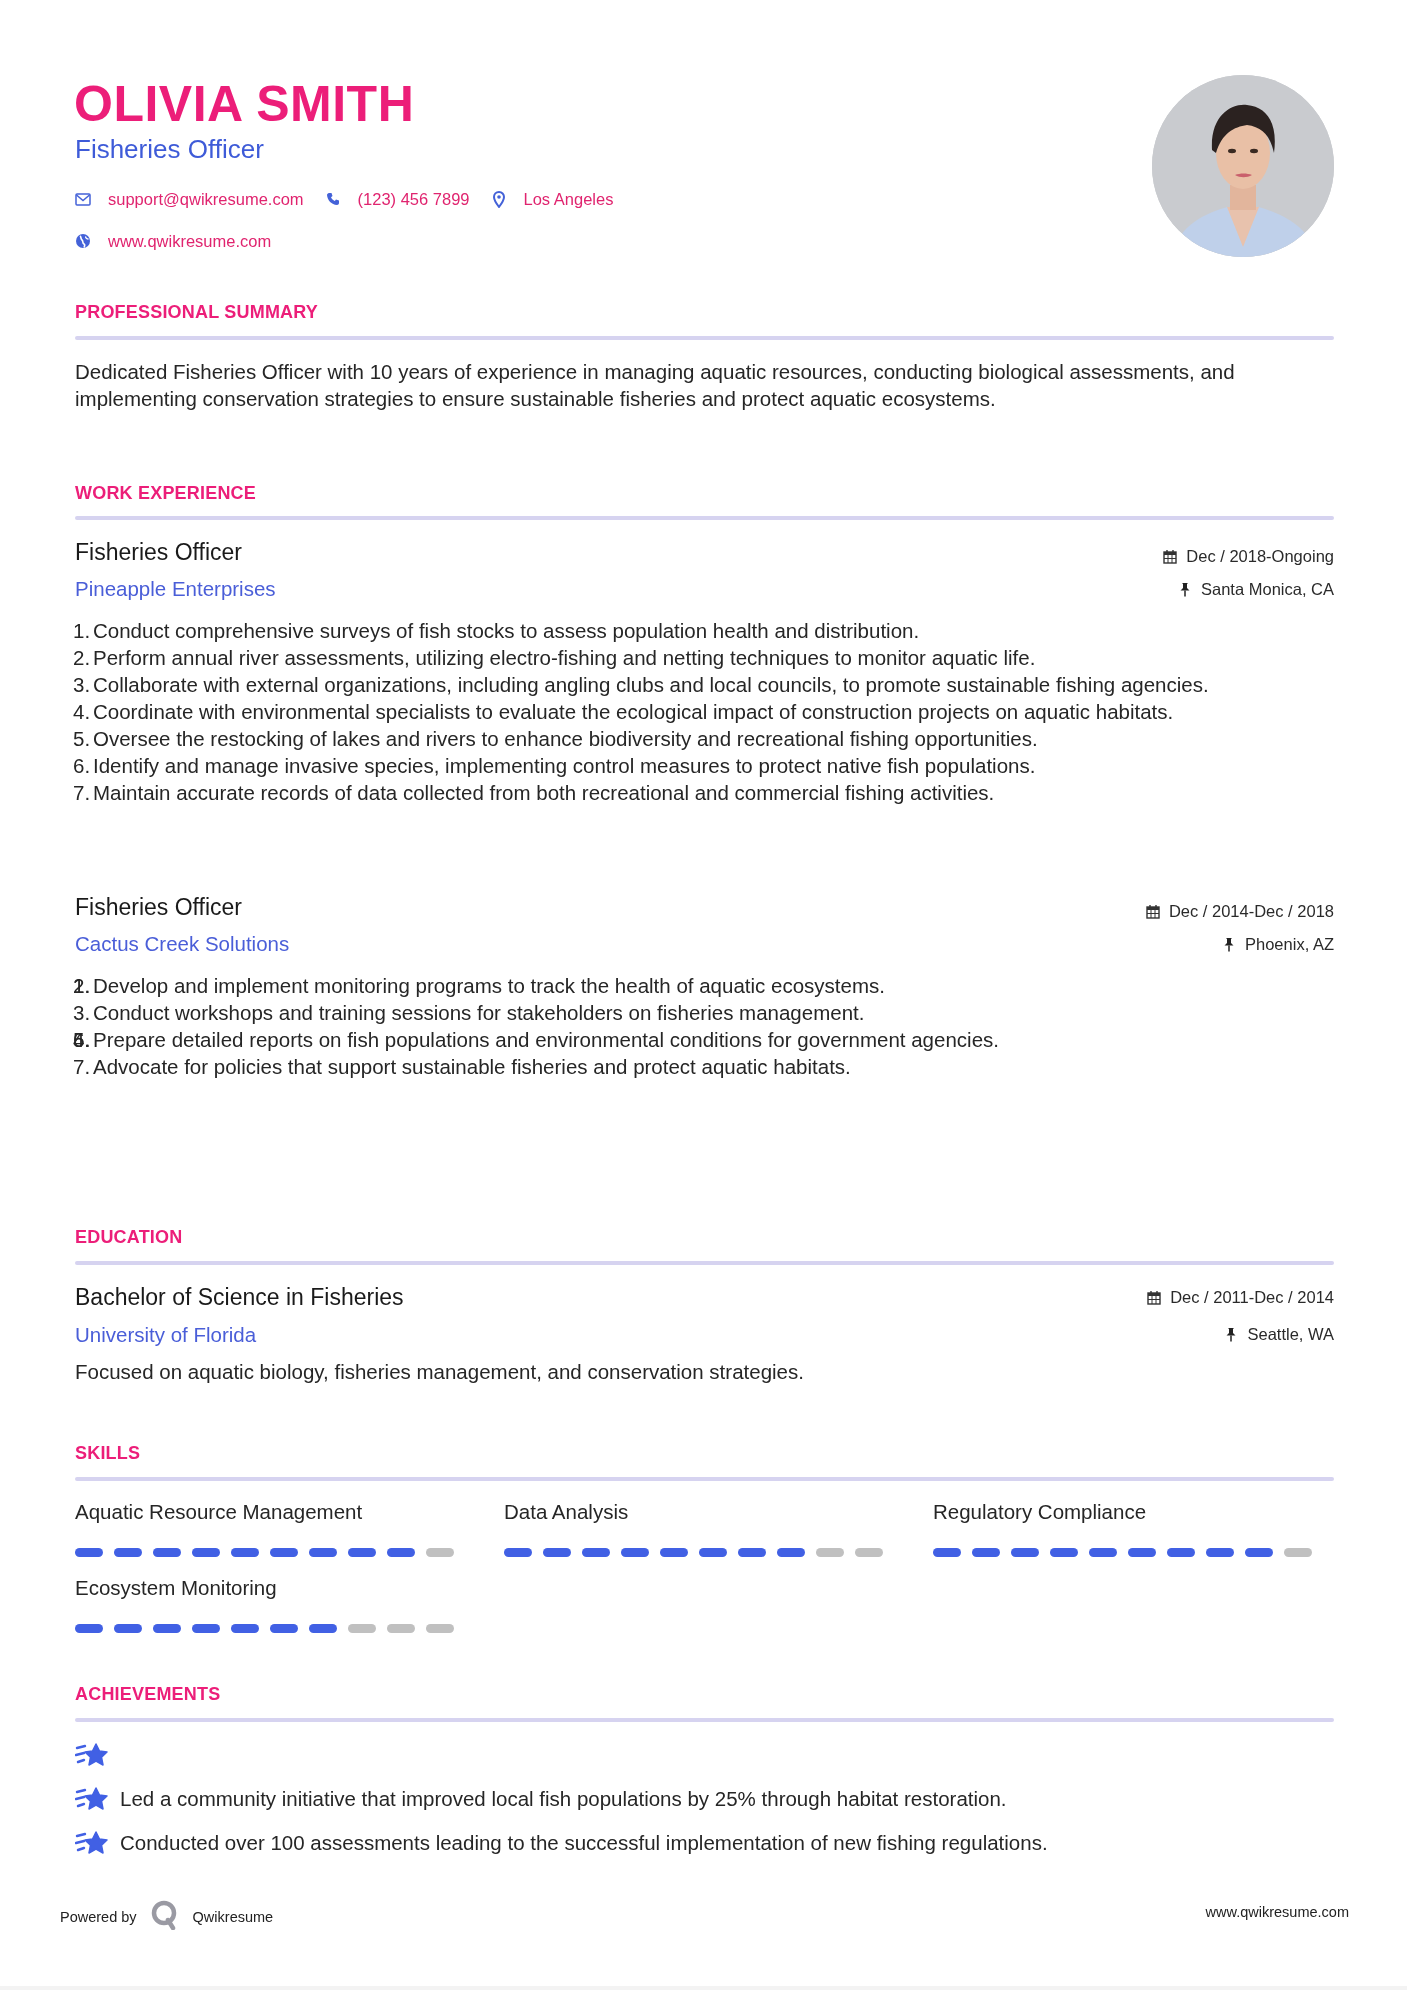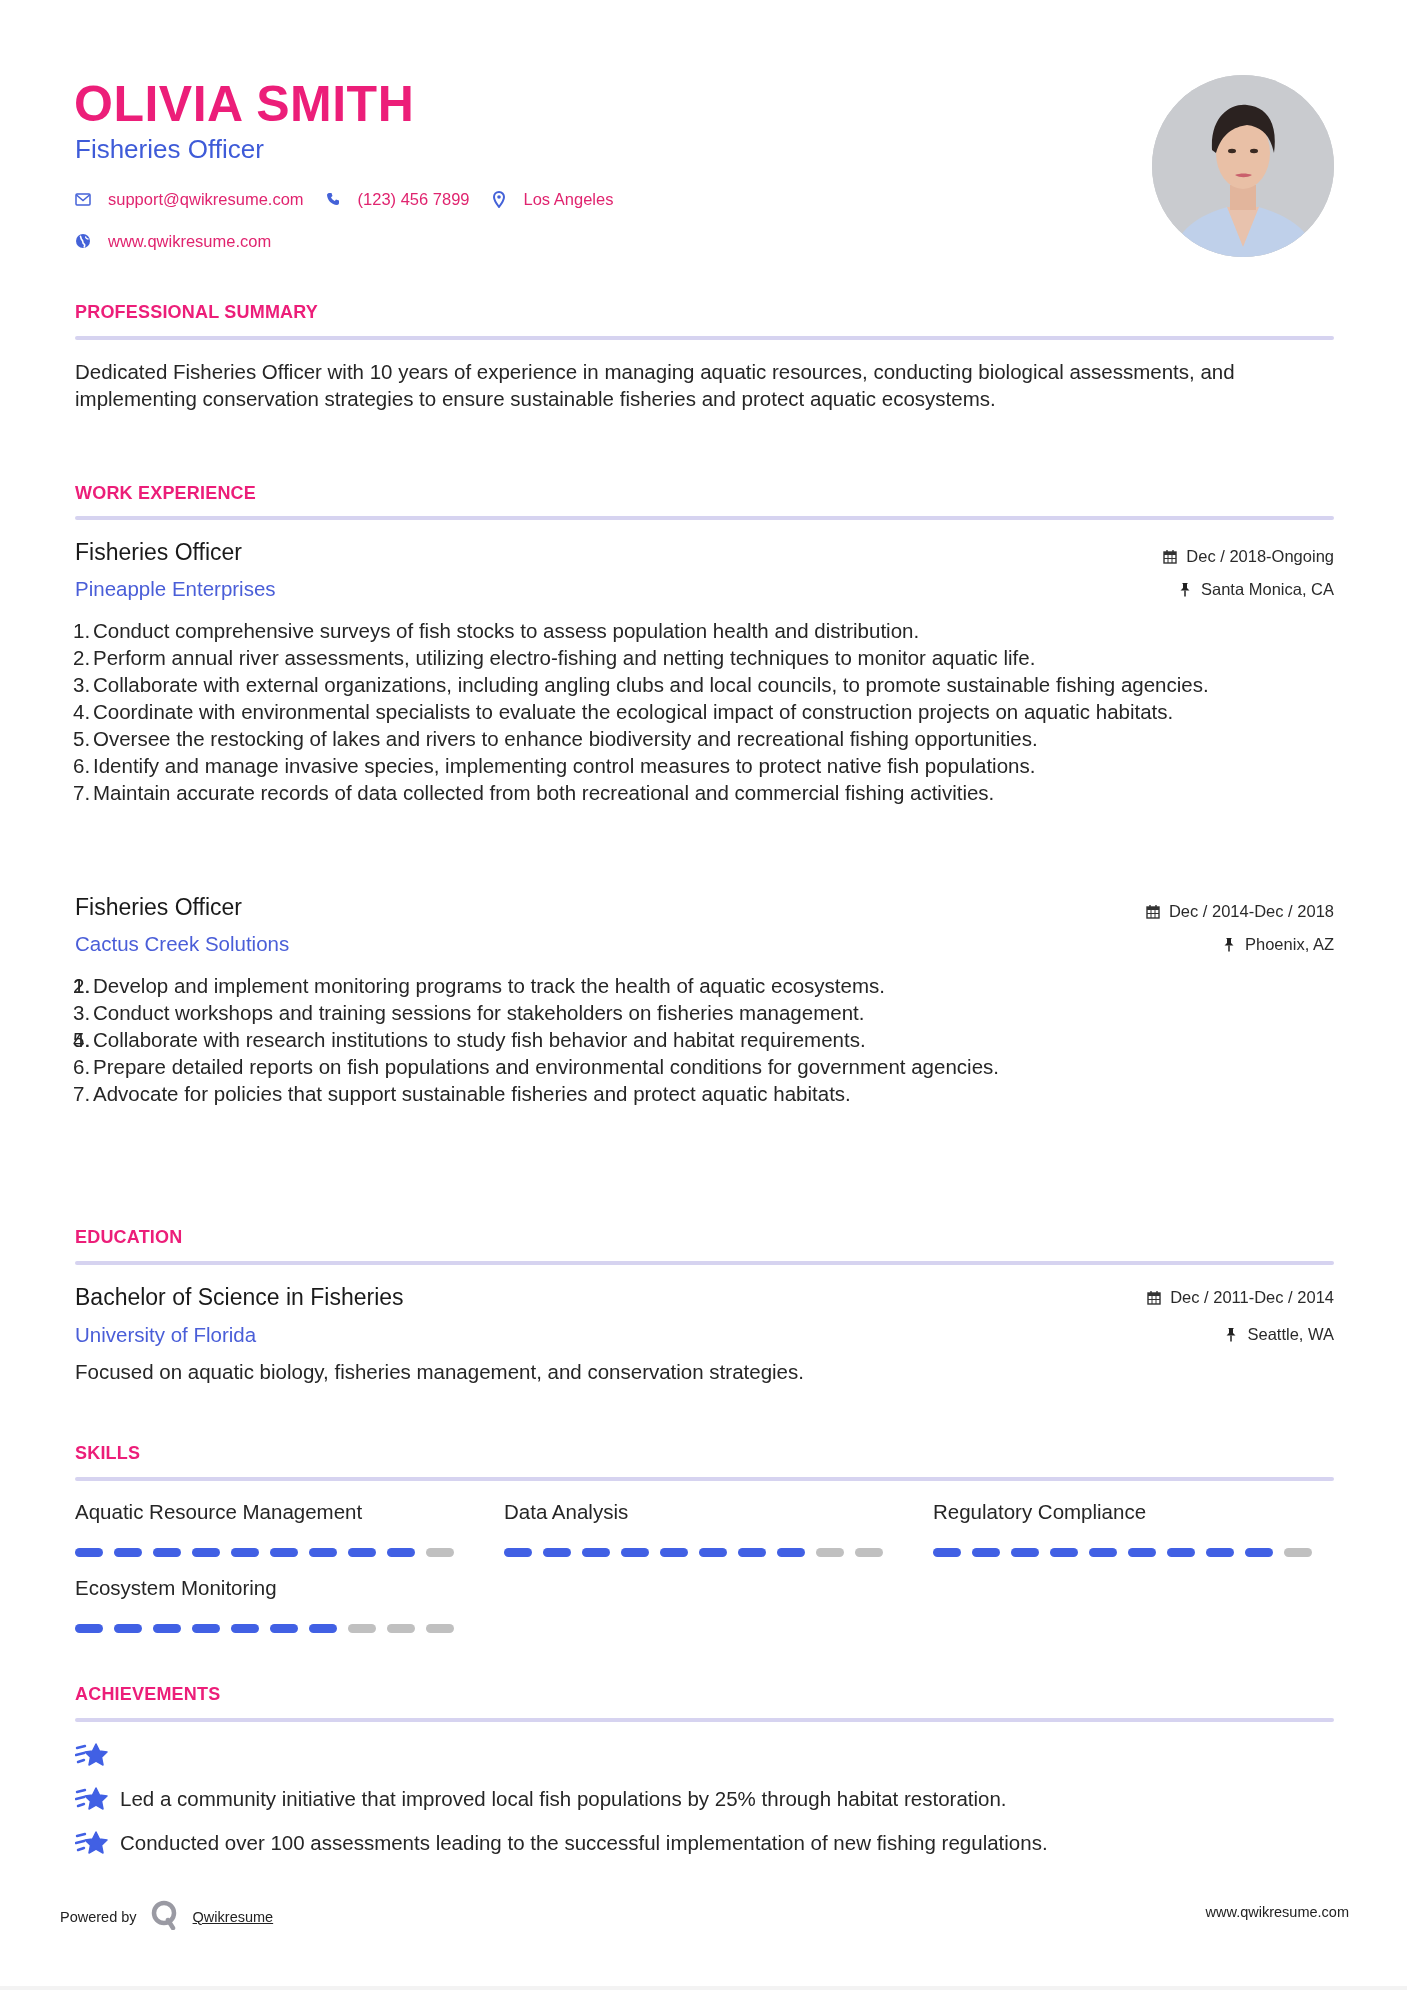--- a/index.html
+++ b/index.html
@@ -33,21 +33,21 @@
   .skill { position: absolute; width: 380px; }
   .skill .label { font-size: 20.5px; line-height: 26px; color: #262626; white-space: nowrap; }
   .dots { position: absolute; display: flex; gap: 11px; }
   .dot { width: 28px; height: 9px; border-radius: 5px; background: #c0c0c0; }
   .dot.on { background: #4160e4; }
 
   .ach { left: 75px; display: flex; align-items: center; height: 32px; font-size: 20.5px; color: #262626; white-space: nowrap; }
   .ach .star { width: 34px; height: 30px; margin-right: 11px; display: inline-flex; }
 
   .footer-left { left: 60px; top: 1900px; display: flex; align-items: center; gap: 14px; font-size: 14.5px; color: #222; white-space: nowrap; }
-  .footer-left .brand { text-decoration: underline; }
+  .footer-left .brand { }
   .footer-right { right: 58px; top: 1904px; font-size: 14.5px; color: #222; white-space: nowrap; }
   .bottom-bar { left: 0; top: 1986px; width: 1407px; height: 4px; background: #f3f3f3; }
 </style>
 </head>
 <body>
 
 <div class="abs name">OLIVIA SMITH</div>
 <div class="abs role">Fisheries Officer</div>
 
 <div class="abs contact-row" style="top:187px;">
@@ -162,21 +162,21 @@
         <line x1="5" y1="8.5" x2="5" y2="14.5" stroke="#222" stroke-width="1.5"></line>
       </svg>
   </span>
   <span>Phoenix, AZ</span>
 </div>
 <ol class="abs bullets" style="top:972px;">
   <li><span class="num">1.</span></li>
   <li><span class="num">2.</span><span>Develop and implement monitoring programs to track the health of aquatic ecosystems.</span></li>
   <li><span class="num">3.</span><span>Conduct workshops and training sessions for stakeholders on fisheries management.</span></li>
   <li><span class="num">4.</span></li>
-  <li><span class="num">5.</span><span>Collaborate with research institutions to study fish behavior and habitat requirements.</span></li>
+  <li><span class="num">5.</span></li>
   <li><span class="num">6.</span><span>Prepare detailed reports on fish populations and environmental conditions for government agencies.</span></li>
   <li><span class="num">7.</span><span>Advocate for policies that support sustainable fisheries and protect aquatic habitats.</span></li>
 </ol>
 
 <div class="abs sec-title" style="top:1222px;">EDUCATION</div>
 <div class="abs rule" style="top:1261px;"></div>
 <div class="abs job-title" style="top:1283px;">Bachelor of Science in Fisheries</div>
 <div class="abs meta" style="top:1286px;text-align:center;">
   <span class="mi">
     <svg width="14" height="15" viewBox="0 0 14 15">

